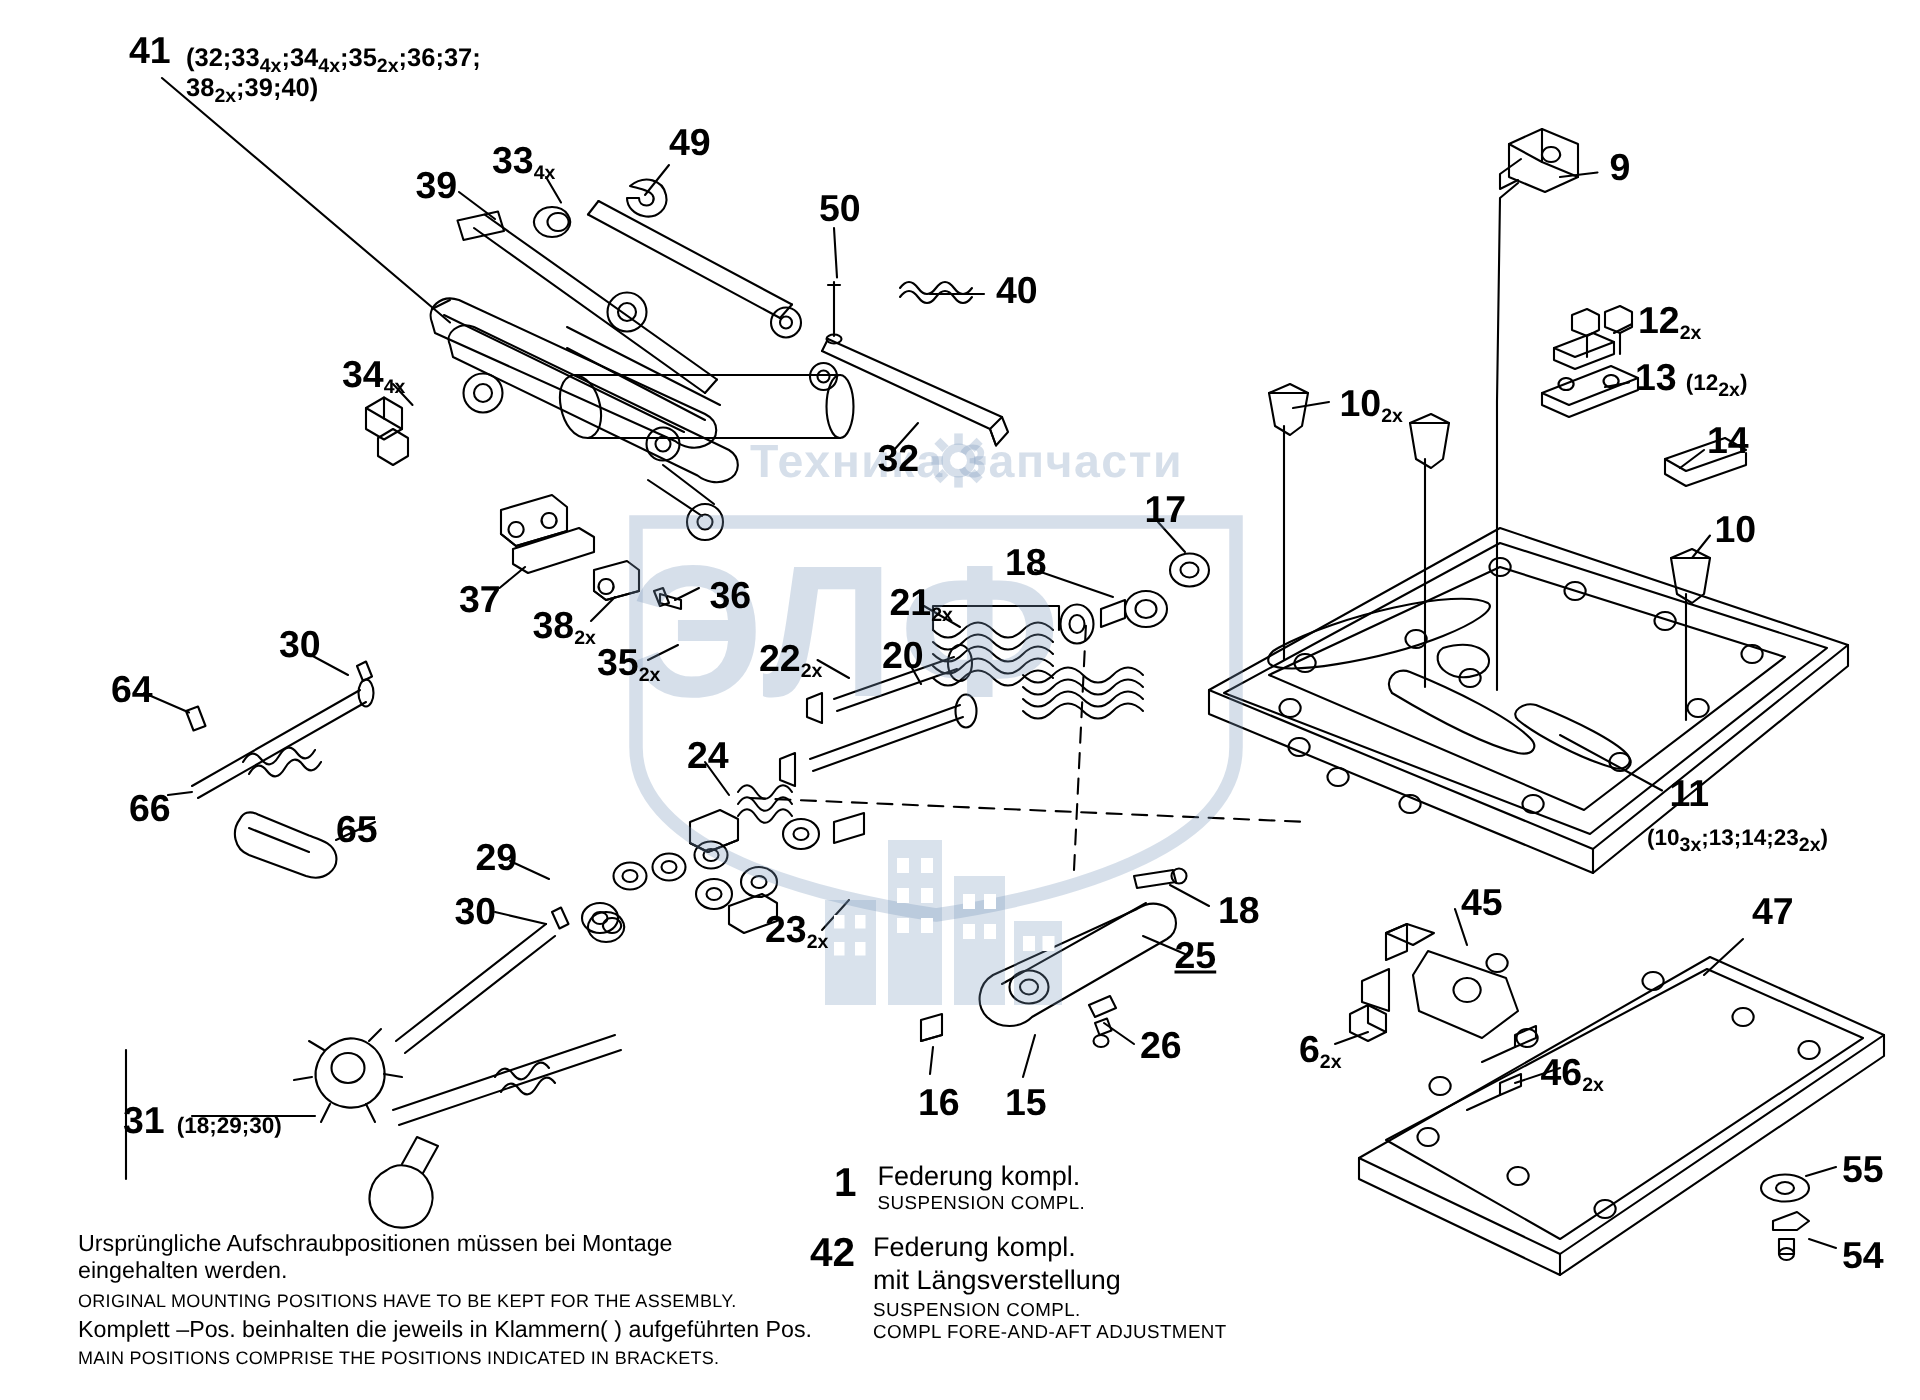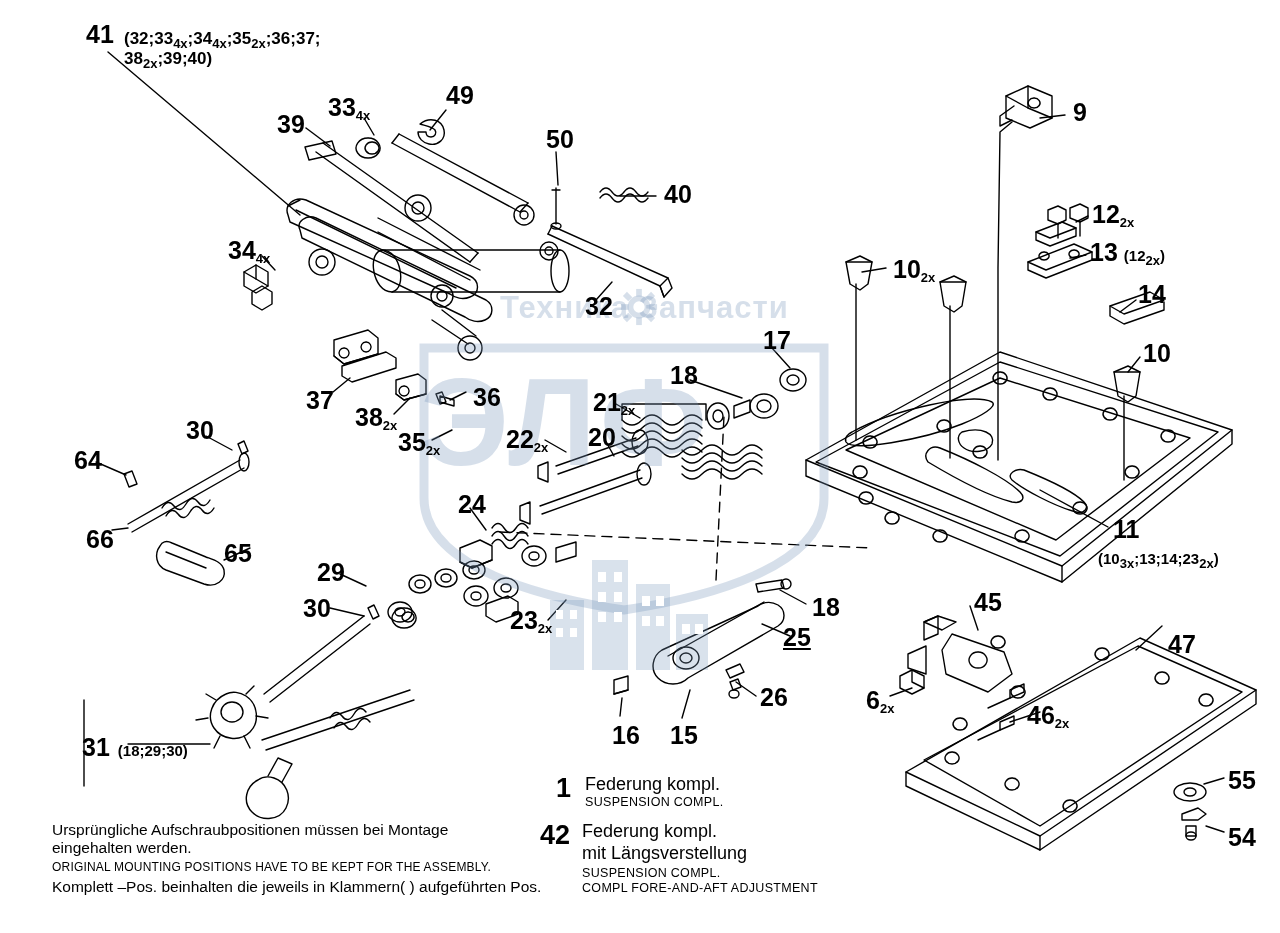--- a/index.html
+++ b/index.html
@@ -504,21 +504,21 @@
   <div class="lbl num" style="left:74px; top:527px;margin-left:12px;">66</div>
   <div class="lbl paren" style="left:52px; top:555px;"></div>
   <div class="lbl num" style="left:224px; top:541px;">65</div>
   <div class="lbl paren" style="left:222px; top:570px;"></div>
   <div class="lbl num" style="left:317px; top:560px;">29</div>
   <div class="lbl num" style="left:303px; top:596px;">30</div>
   <div class="lbl num" style="left:510px; top:608px;">23<span class="sub">2x</span></div>
   <div class="lbl num" style="left:812px; top:595px;">18</div>
   <div class="lbl num" style="left:783px; top:625px;text-decoration:underline;">25</div>
   <div class="lbl num" style="left:958px; top:590px;margin-left:16px;">45</div>
-  <div class="lbl num" style="left:1168px; top:632px;">47</div>
+  <div class="lbl num" style="left:1168px; top:596px;">47</div>
   <div class="lbl num" style="left:760px; top:685px;">26</div>
   <div class="lbl num" style="left:866px; top:688px;">6<span class="sub">2x</span></div>
   <div class="lbl num" style="left:1027px; top:703px;">46<span class="sub">2x</span></div>
   <div class="lbl num" style="left:612px; top:723px;">16</div>
   <div class="lbl num" style="left:670px; top:723px;">15</div>
   <div class="lbl num" style="left:1228px; top:768px;">55</div>
   <div class="lbl num" style="left:1228px; top:825px;">54</div>
   <div class="lbl num" style="left:82px; top:735px;">31<span class="paren" style="margin-left:8px;">(18;29;30)</span></div>
 
   <div class="lbl" style="left:556px; top:775px;">
@@ -541,16 +541,17 @@
         <div class="legend-en" style="margin-top:2px;">COMPL FORE-AND-AFT ADJUSTMENT</div>
       </div>
     </div>
   </div>
 
   <div class="lbl" style="left:52px; top:822px;">
     <div class="note-de">Ursprüngliche Aufschraubpositionen müssen bei Montage</div>
     <div class="note-de" style="margin-top:2px;">eingehalten werden.</div>
     <div class="note-en" style="margin-top:6px;">ORIGINAL MOUNTING POSITIONS HAVE TO BE KEPT FOR THE ASSEMBLY.</div>
     <div class="note-de" style="margin-top:6px;">Komplett –Pos. beinhalten die jeweils in Klammern( ) aufgeführten Pos.</div>
+    <div class="note-en" style="margin-top:4px;">MAIN POSITIONS  COMPRISE  THE POSITIONS  INDICATED  IN BRACKETS.</div>
   </div>
 
 
 </div>
 
 </body></html>

